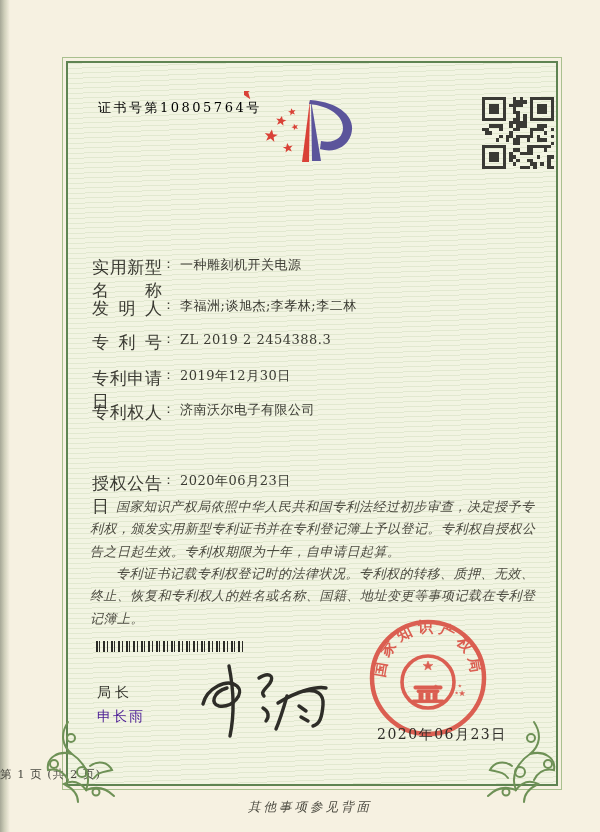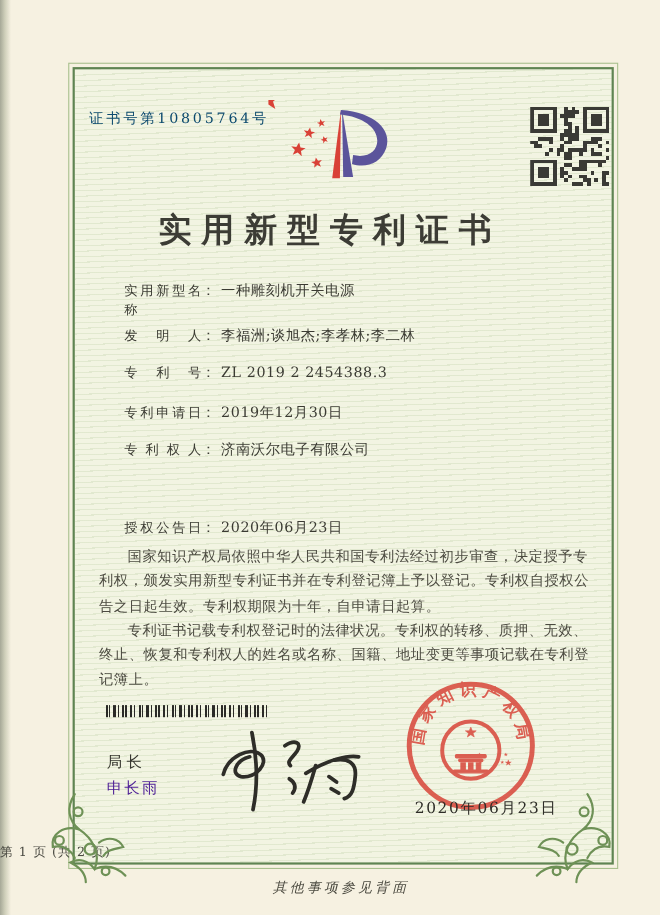--- a/index.html
+++ b/index.html
@@ -8,36 +8,36 @@
   .scan { position:relative; width:600px; height:832px; background:#f6f1e1; }
   .spine { position:absolute; left:0; top:0; width:10px; height:832px;
            background:linear-gradient(90deg,#a6a897 0,#cfcfba 45%,rgba(246,241,225,0) 100%); }
   .frame-outer { position:absolute; left:62px; top:57px; width:500px; height:733px;
                  border:1px solid #a9c08e; }
   .frame-inner { position:absolute; left:3px; top:3px; right:3px; bottom:3px;
                  border:2px solid #5f8452;
                  background-color:#f2f4e2;
                  background-image:repeating-linear-gradient(178deg,
                     rgba(138,172,108,0.16) 0 1px, rgba(242,244,226,0) 1px 5px); }
-  .cert-no { position:absolute; left:81px; top:99px; font-size:13px; letter-spacing:2.5px;
-             color:#0c4a6e; }
+  .cert-no { position:absolute; left:98px; top:99px; font-size:13px; letter-spacing:2.5px;
+             color:#000000; }
   .logo { position:absolute; left:244px; top:91px; }
   .qr { position:absolute; left:482px; top:97px; width:72px; height:72px; }
   .title { position:absolute; left:0; top:189px; width:600px; text-align:center;
            font-size:30px; font-weight:600; letter-spacing:9px; color:#3c3c35; }
   .field-row { position:absolute; left:92px; font-size:13px; color:#3b3b33; width:460px; }
-  .f-label { display:inline-block; width:70px; font-size:12px; text-align:justify;
-             text-align-last:justify; vertical-align:top; padding-top:1px;margin-left:21px; }
+  .f-label { display:inline-block; width:70px; font-size:17px; text-align:justify;
+             text-align-last:justify; vertical-align:top; padding-top:1px; }
   .f-colon { display:inline-block; vertical-align:top; }
   .f-value { display:inline-block; vertical-align:top; margin-left:5px; max-width:370px;
              line-height:1.55; letter-spacing:0.5px; }
   .grant2 { position:absolute; left:213px; top:0; white-space:nowrap; }
   .grant2 .f-label { width:78px; }
   .paras { position:absolute; left:90px; top:496px; width:452px; font-size:13px;
-           color:#4c4b41; line-height:1.72; letter-spacing:0.5px; }
+           font-style:italic; color:#4c4b41; line-height:1.72; letter-spacing:0.5px; }
   .paras p { text-indent:2em; }
   .barcode { position:absolute; left:96px; top:641px; width:147px; height:11px;
              background:repeating-linear-gradient(90deg,
                #2b2b27 0 2px, rgba(0,0,0,0) 2px 3px,
                #2b2b27 3px 4px, rgba(0,0,0,0) 4px 7px,
                #2b2b27 7px 9px, rgba(0,0,0,0) 9px 11px,
                #2b2b27 11px 12px, rgba(0,0,0,0) 12px 15px); }
   .comm-title { position:absolute; left:97px; top:684px; font-size:14px; letter-spacing:4px;
                 color:#35352e; font-family:Liberation Mono, monospace; }
   .comm-name  { position:absolute; left:97px; top:708px; font-size:14px; letter-spacing:2px;
@@ -198,21 +198,20 @@
         <rect x="20" y="20" width="1" height="1"></rect>
         <path d="M0 0h7v7h-7z M1 1v5h5v-5z" fill-rule="evenodd"></path>
         <rect x="2" y="2" width="3" height="3"></rect>
         <path d="M14 0h7v7h-7z M15 1v5h5v-5z" fill-rule="evenodd"></path>
         <rect x="16" y="2" width="3" height="3"></rect>
         <path d="M0 14h7v7h-7z M1 15v5h5v-5z" fill-rule="evenodd"></path>
         <rect x="2" y="16" width="3" height="3"></rect>
       </g>
     </svg>
 
-  <div class="title">实用新型专利证书</div>
 
   <div class="field-row" style="top:255px">
     <span class="f-label">实用新型名称</span><span class="f-colon">：</span><span class="f-value">一种雕刻机开关电源</span>
   </div>
   <div class="field-row" style="top:296px">
     <span class="f-label">发明人</span><span class="f-colon">：</span><span class="f-value">李福洲;谈旭杰;李孝林;李二林</span>
   </div>
   <div class="field-row" style="top:330px">
     <span class="f-label">专利号</span><span class="f-colon">：</span><span class="f-value">ZL 2019 2 2454388.3</span>
   </div>

